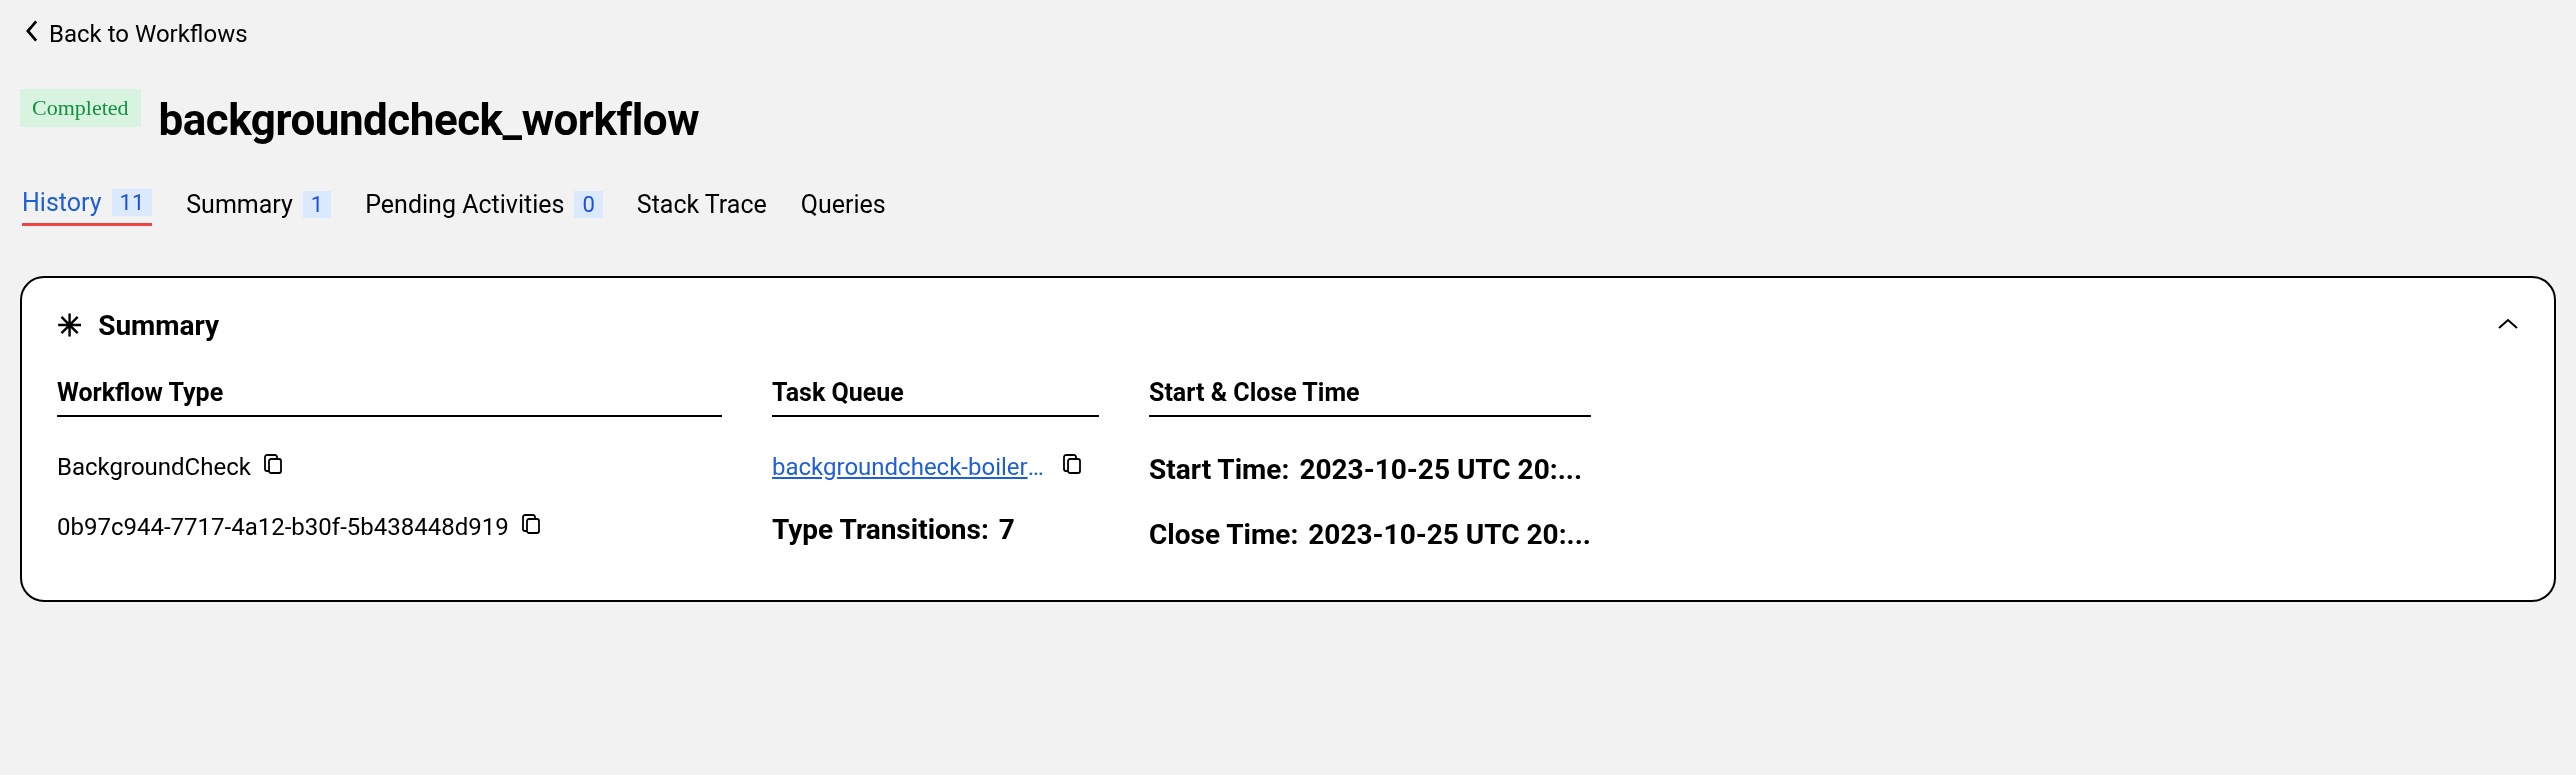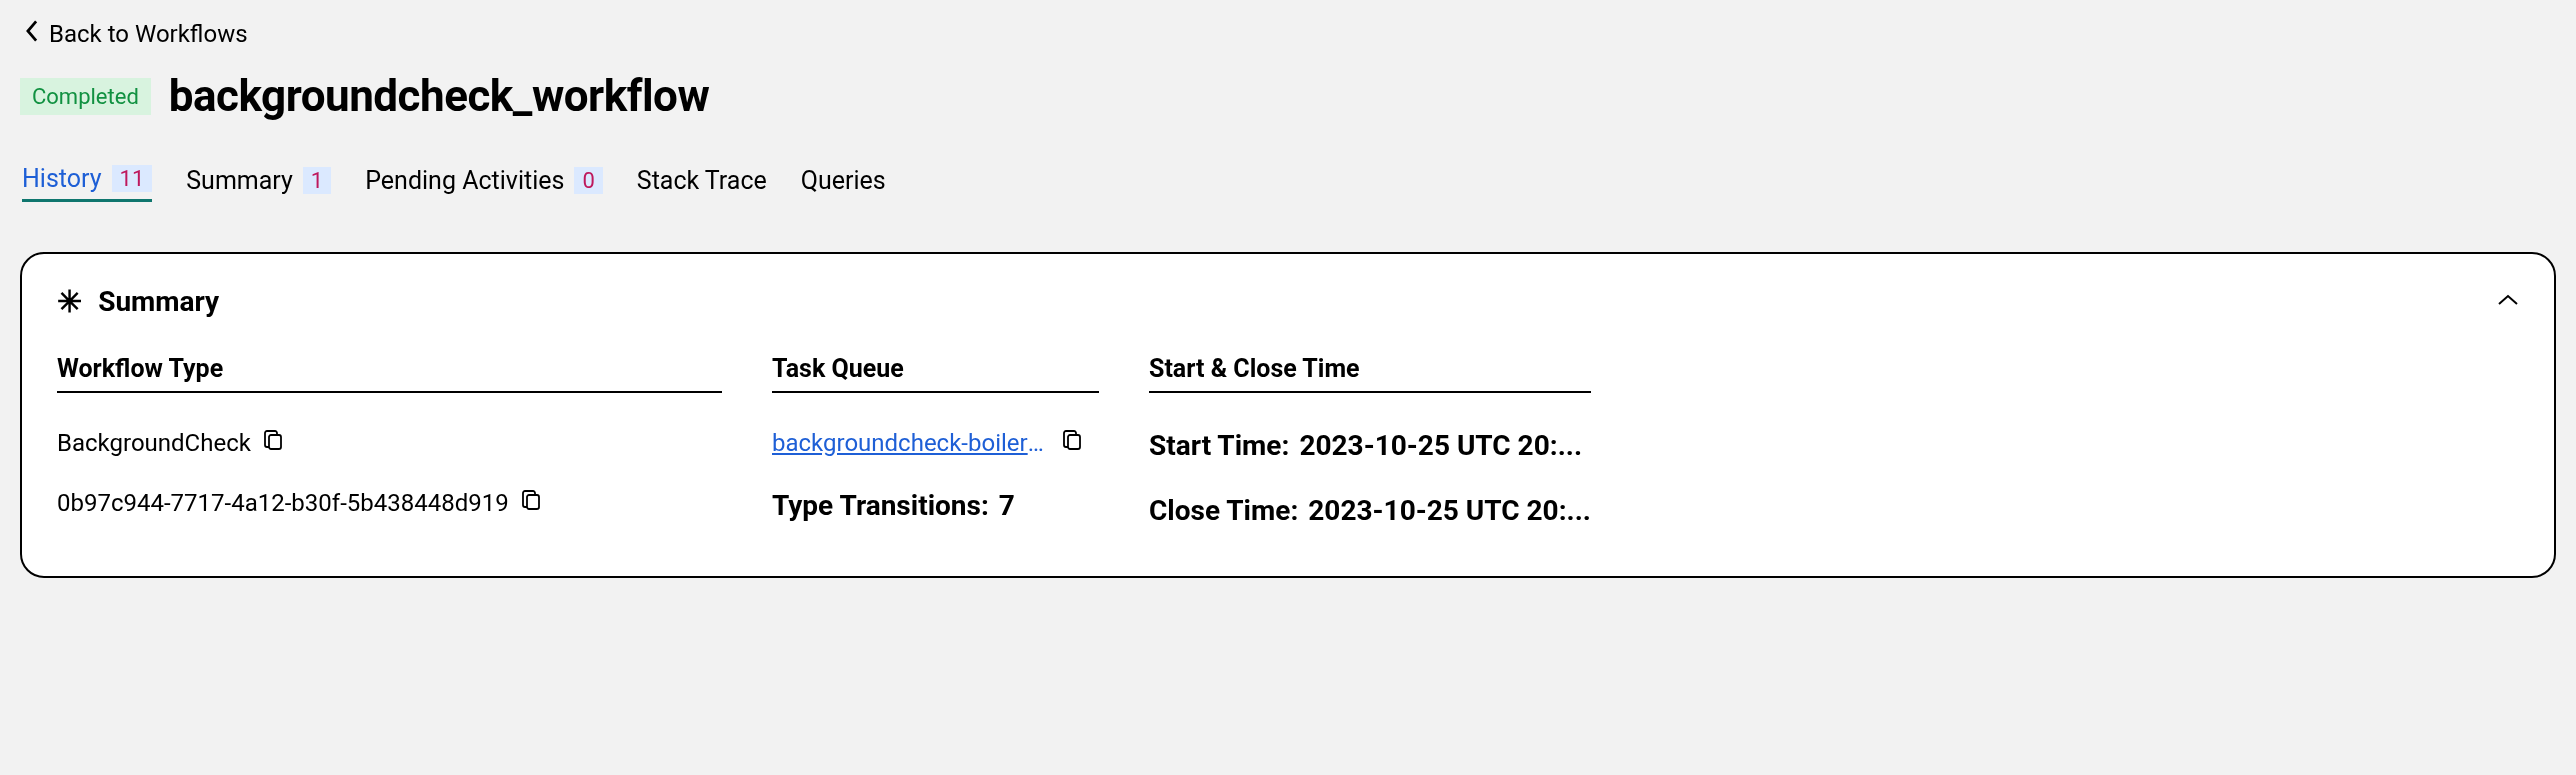--- a/index.html
+++ b/index.html
@@ -31,47 +31,49 @@
       align-items: center;
       gap: 18px;
       margin-bottom: 42px;
     }
     .status-badge {
       background: #d8f3df;
       color: #119141;
       padding: 6px 12px;
       font-size: 22px;
       font-weight: 400;
+      font-family: Liberation Serif, serif;
     }
     .workflow-title {
       font-size: 44px;
       font-weight: 700;
       letter-spacing: -0.5px;
+      margin-top: 24px;
     }
     .tabs {
       display: flex;
       gap: 34px;
       font-size: 25px;
       margin-bottom: 50px;
       padding-left: 2px;
     }
     .tab {
       display: inline-flex;
       align-items: center;
       gap: 10px;
       cursor: pointer;
       padding-bottom: 6px;
     }
     .tab.active {
       color: #1e5fd6;
-      border-bottom: 3px solid #0f766e;
+      border-bottom: 3px solid #ef4444;
     }
     .tab-count {
       background: #dbe9ff;
-      color: #be185d;
+      color: #1d4ed8;
       padding: 1px 8px;
       font-size: 22px;
       min-width: 28px;
       text-align: center;
     }
     .summary-card {
       border: 2.5px solid #000;
       border-radius: 24px;
       background: #fff;
       padding: 30px 35px 35px 35px;

